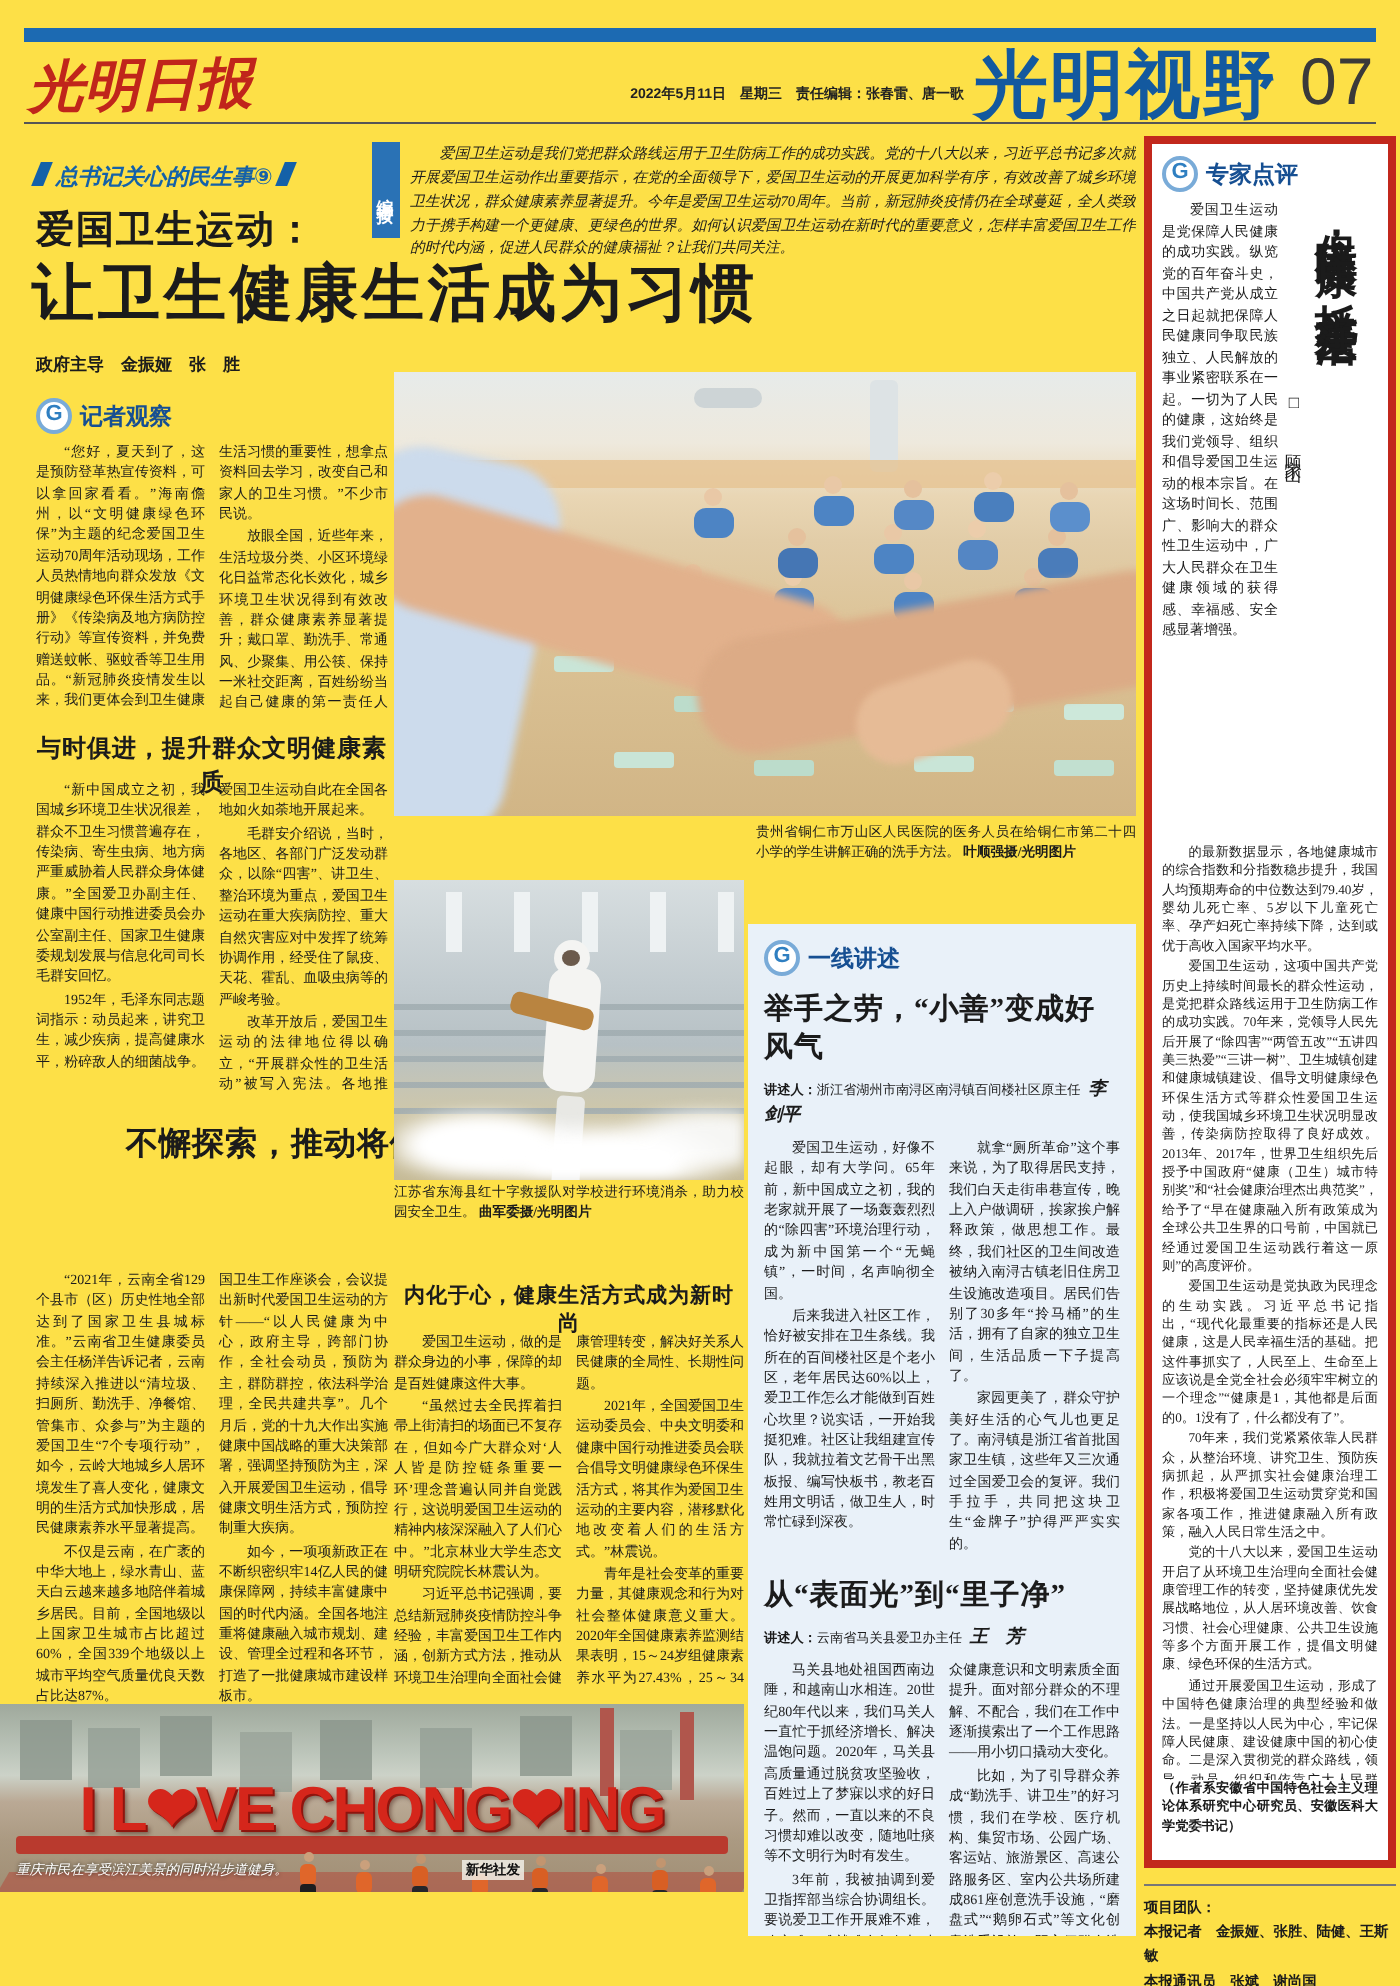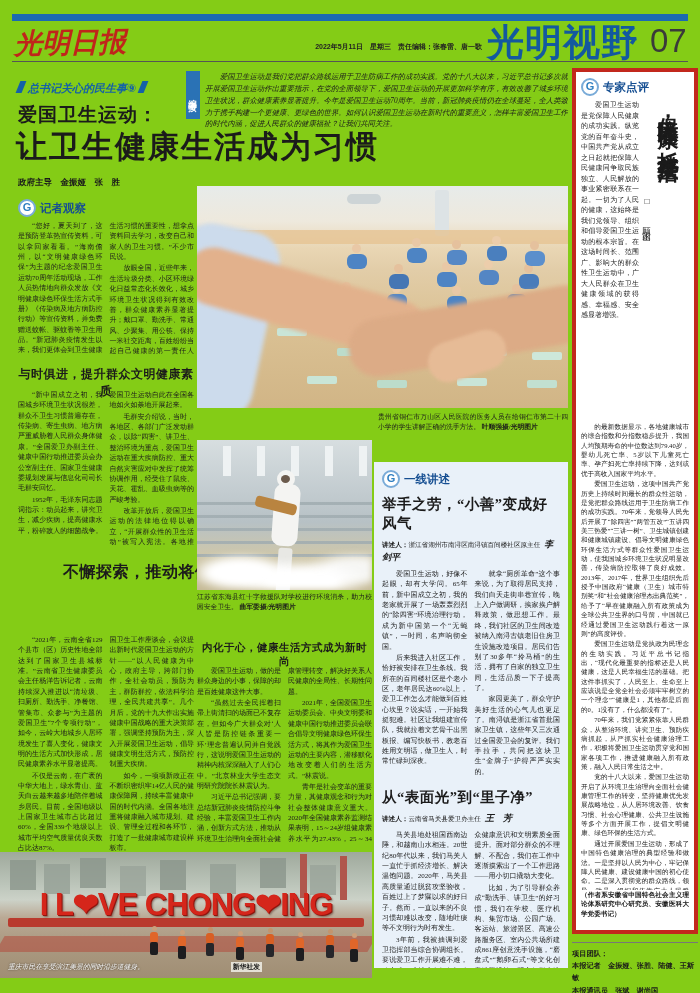--- a/index.html
+++ b/index.html
@@ -1,16 +1,16 @@
 <!DOCTYPE html>
 <html><head>
 <meta charset="utf-8">
 <style>
   html,body{margin:0;padding:0;background:#e8e8e4;}
-  .page{position:relative;width:700px;height:993px;margin:0 auto;background:#84cc16;overflow:hidden;
+  .page{position:relative;width:700px;height:993px;margin:0 auto;background:#fde047;overflow:hidden;
         font-family:"Liberation Serif","DejaVu Serif",serif;color:#1b1b1b;}
   .abs{position:absolute;}
   .sans{font-family:"Liberation Sans","DejaVu Sans",sans-serif;}
   
   .topbar{left:12px;top:14px;width:676px;height:7px;background:#1c6ab2;}
   .masthead{left:14px;top:24px;font-size:28px;font-weight:bold;font-style:italic;color:#c0251b;transform:rotate(-1deg);}
   .dateline{left:270px;top:42px;width:212px;font-size:7px;font-weight:bold;text-align:right;color:#222;}
   .section-title{left:487px;top:18px;font-size:37px;font-weight:900;color:#13599f;letter-spacing:1px;}
   .page-num{left:650px;top:22px;font-size:33px;color:#3a3a3a;}
   .hrule{left:12px;top:61px;width:676px;height:1px;background:#555;}
@@ -85,21 +85,21 @@
   .suit-body{position:absolute;left:76px;top:44px;width:26px;height:62px;background:#f4f4f2;border-radius:9px;
      transform:rotate(4deg);box-shadow:2px 58px 0 -6px #e8e8e4;}
   .suit-hood{position:absolute;left:80px;top:30px;width:18px;height:18px;border-radius:50%;background:#f4f4f2;}
   .suit-visor{position:absolute;left:84px;top:35px;width:9px;height:8px;border-radius:50%;background:#6b5a4c;}
   .sprayer{position:absolute;left:58px;top:60px;width:42px;height:11px;background:#b98440;border-radius:4px;
      transform:rotate(14deg);}
   .fog{position:absolute;left:0;top:92px;width:175px;height:58px;filter:blur(3px);
      background:radial-gradient(ellipse 70px 26px at 25% 70%,#fff 45%,rgba(255,255,255,0) 75%),
                 radial-gradient(ellipse 90px 30px at 60% 85%,#fff 40%,rgba(255,255,255,0) 75%),
                 radial-gradient(ellipse 70px 24px at 90% 65%,#f6f6f4 40%,rgba(255,255,255,0) 75%);}
-  .photo-btm{left:0;top:852px;width:372px;height:126px;
+  .photo-btm{left:0;top:852px;width:372px;height:94px;
      background:linear-gradient(180deg,#9fa99c 0%,#bcc5ba 26%,#ccd2c8 38%,#baa995 52%,#ab9a82 72%,#a08e74 100%);}
   .city{position:absolute;left:10px;top:8px;width:26px;height:30px;background:#8b968c;opacity:.8;
      box-shadow:34px 4px 0 #95a096,70px -2px 0 #8b968c,110px 6px 0 #9aa49a,150px 0 0 #8b968c,
      200px 4px 0 #95a096,250px -2px 0 #8b968c,300px 5px 0 #9aa49a;}
   .bridge{position:absolute;left:300px;top:2px;width:7px;height:44px;background:#b0564c;
      box-shadow:40px 2px 0 #b0564c;}
   .redbase{position:absolute;left:8px;top:66px;width:356px;height:9px;background:#b93a2e;border-radius:2px;}
   .lovetext{position:absolute;left:0;top:34px;width:372px;text-align:center;font-size:31px;font-weight:900;
      letter-spacing:-1px;color:#d5261b;font-family:"Liberation Sans",sans-serif;
      text-shadow:1px 1px 0 #8f150e,2px 2px 2px rgba(60,20,10,.45);}

